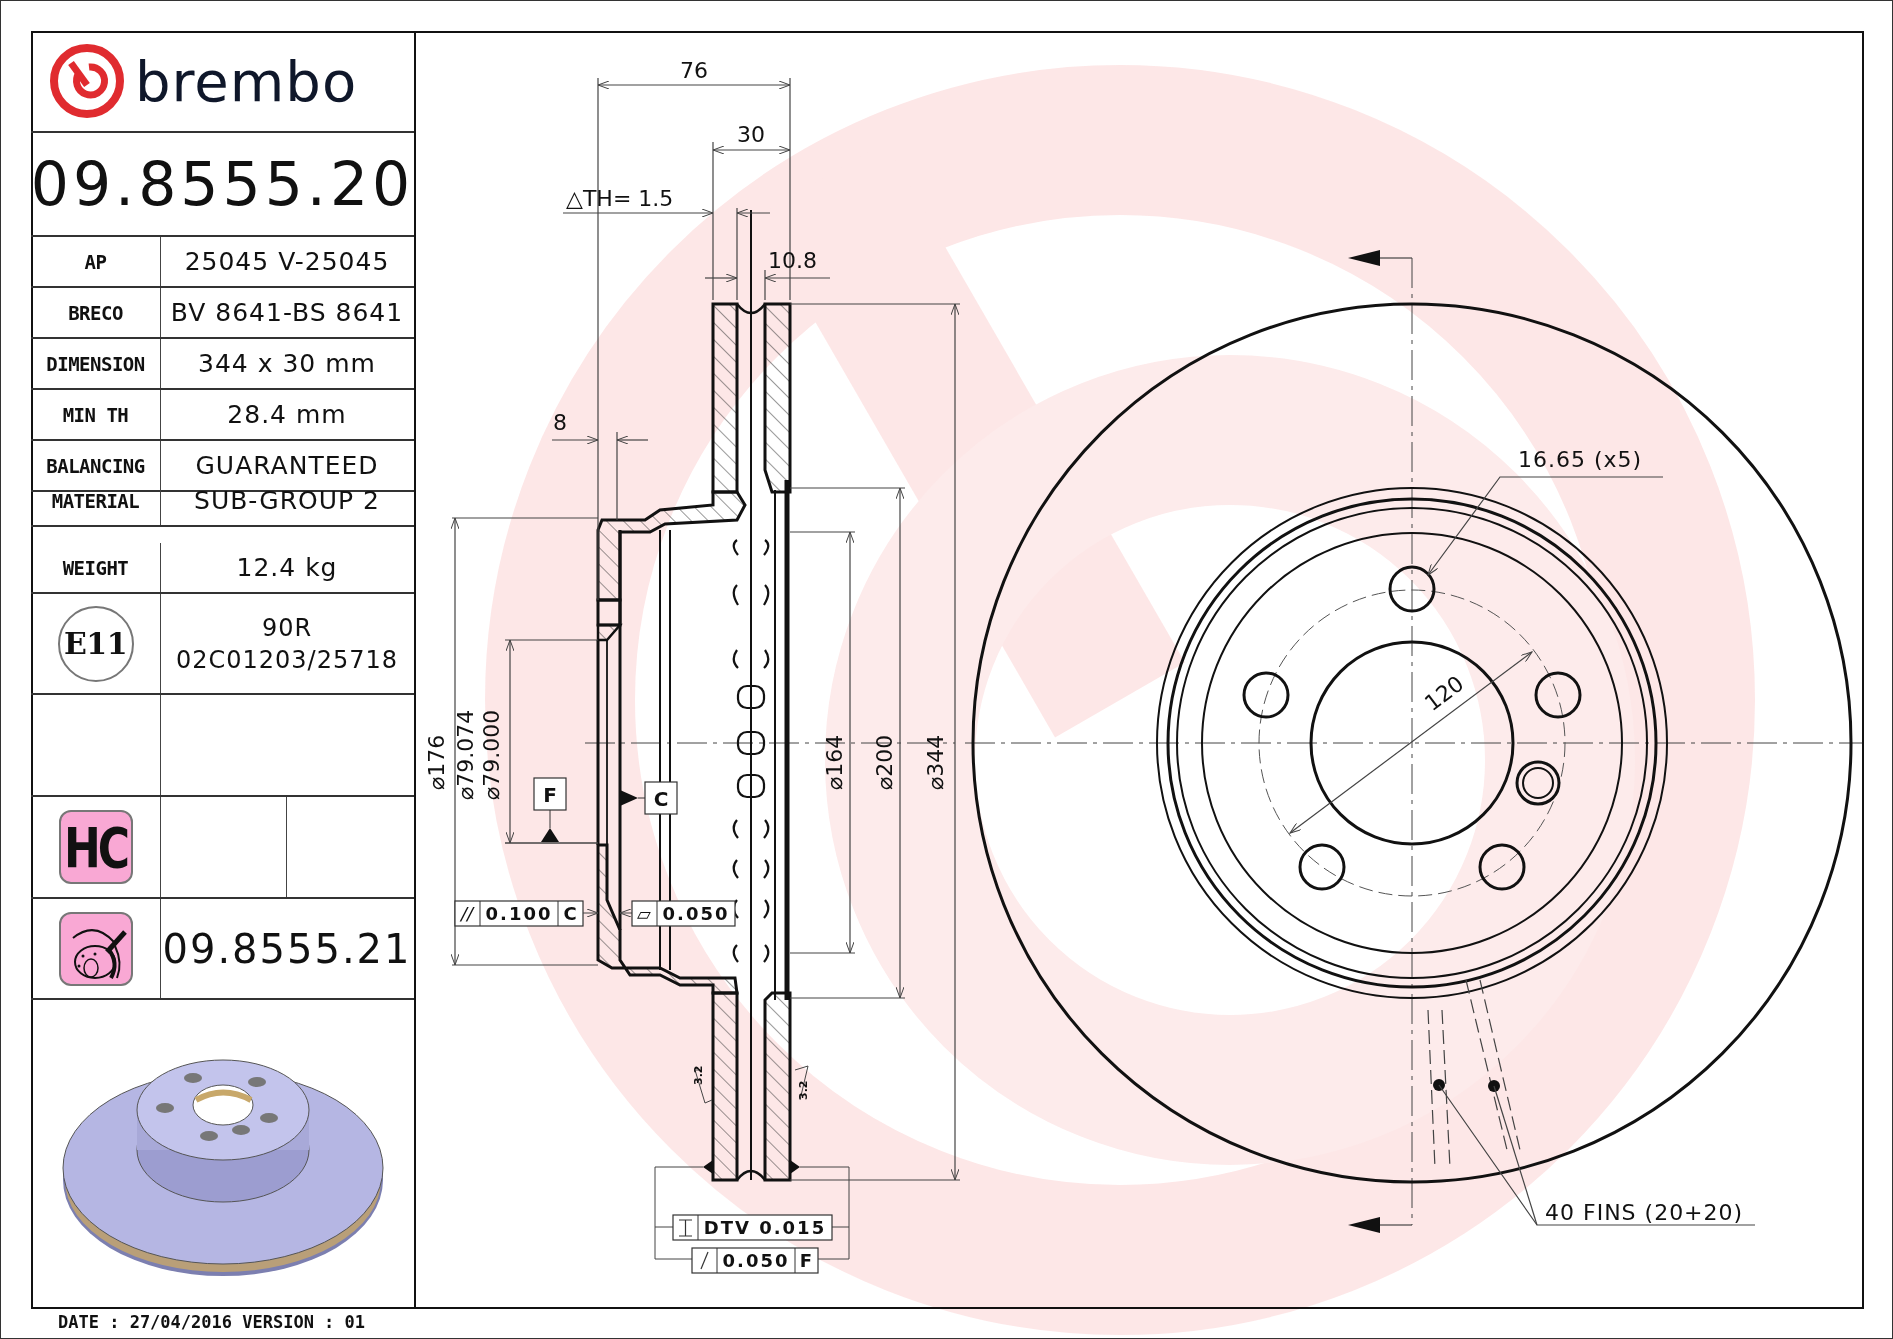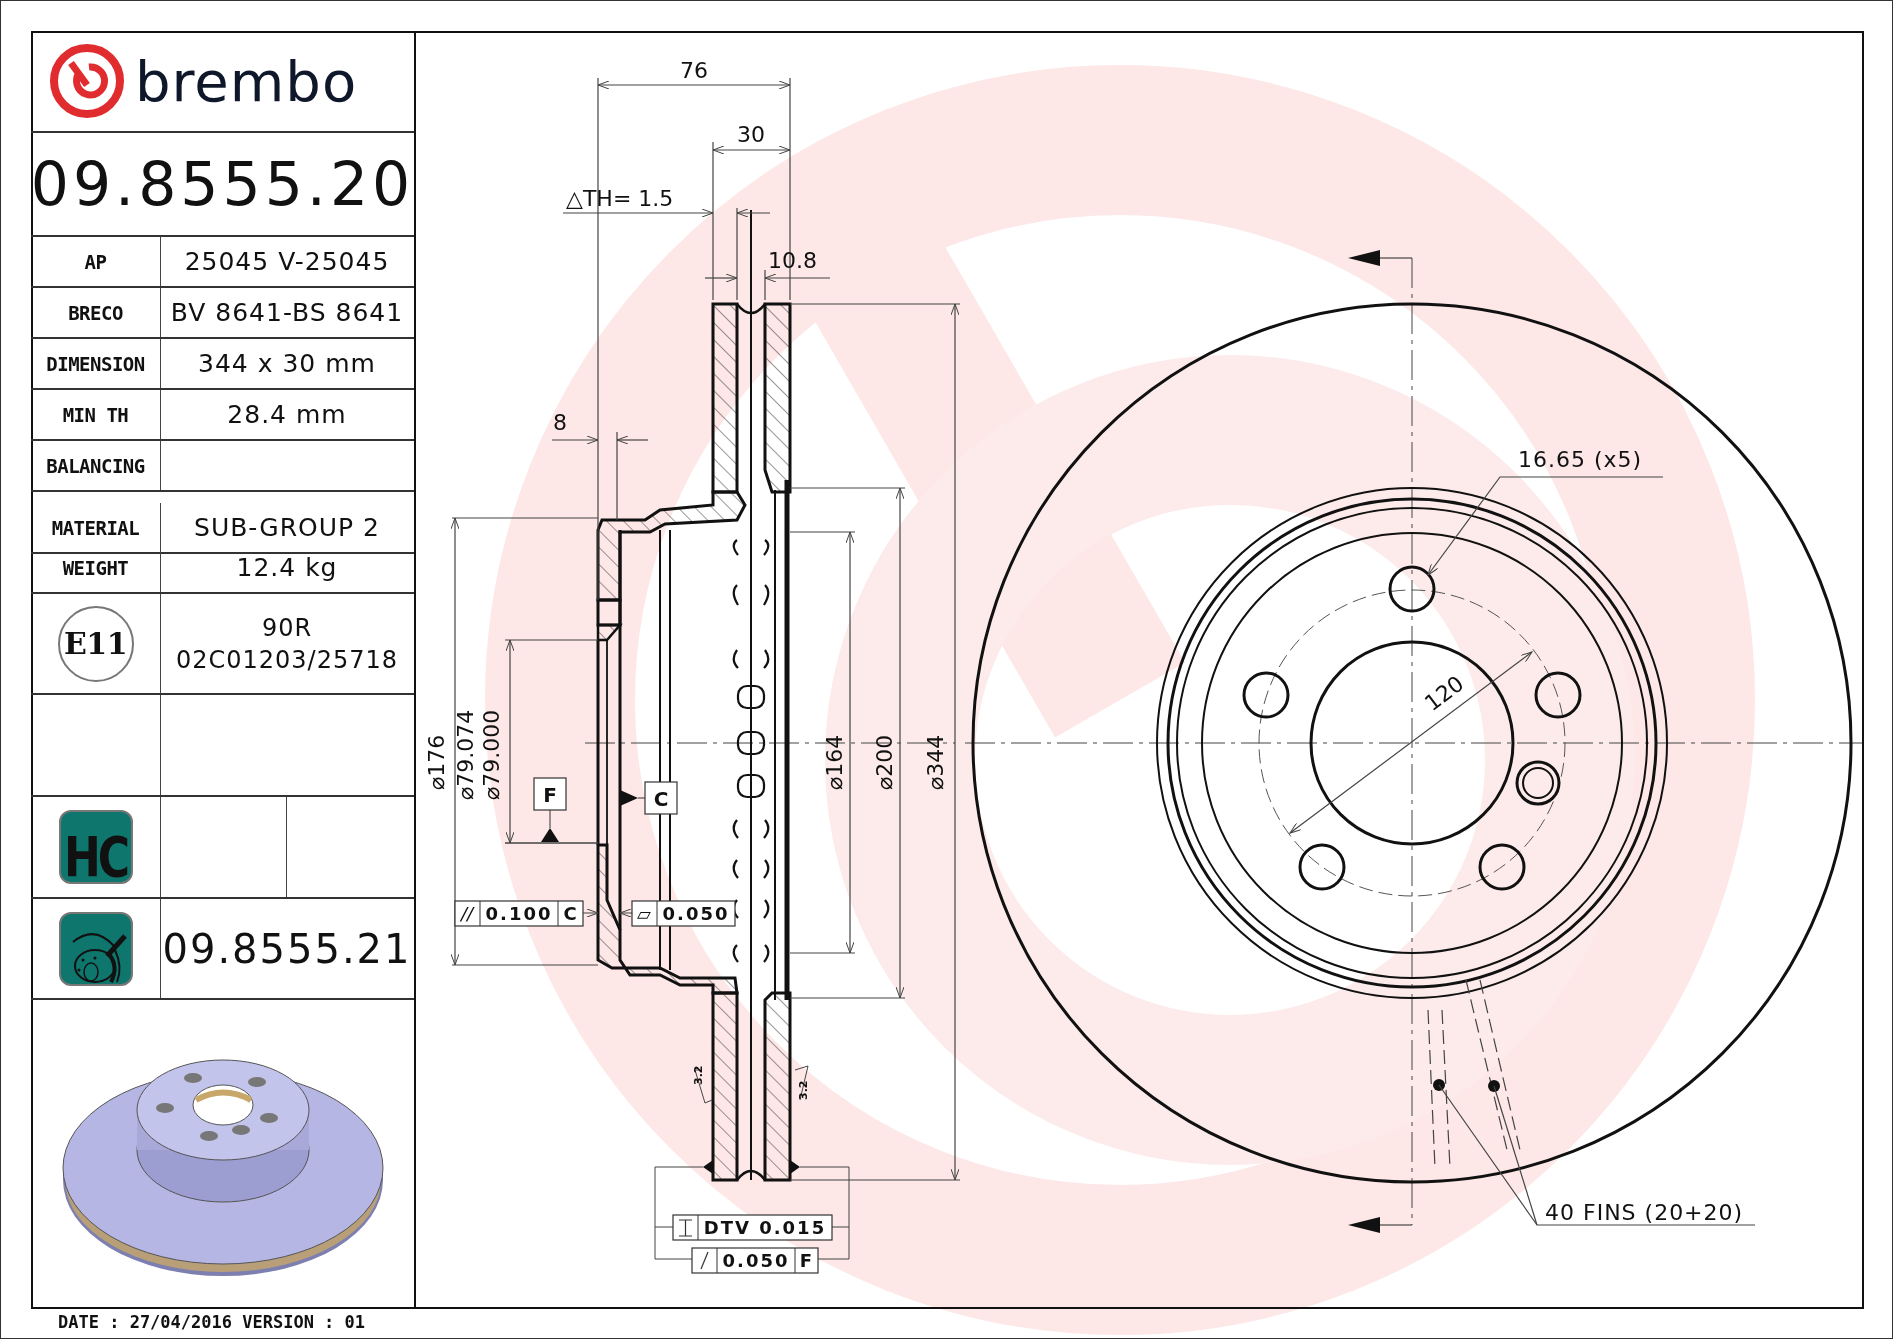--- a/index.html
+++ b/index.html
@@ -8,21 +8,21 @@
   .page-edge{position:absolute;left:0;top:0;width:1891px;height:1337px;border:1px solid #333;}
   .frame{position:absolute;left:31px;top:31px;width:1829px;height:1274px;border:2px solid #111;box-sizing:content-box;}
   .panel{position:absolute;left:31px;top:31px;width:383px;height:1276px;border-right:2px solid #111;}
   .row{position:absolute;left:0;width:383px;border-bottom:2px solid #333;box-sizing:border-box;}
   .lbl{position:absolute;left:0;top:0;bottom:0;width:129px;border-right:1.5px solid #444;display:flex;align-items:center;justify-content:center;font-family:"DejaVu Sans Mono","Liberation Mono",monospace;font-size:19px;font-weight:bold;color:#111;letter-spacing:-0.5px;}
   .val{position:absolute;left:129px;right:0;top:0;bottom:0;display:flex;align-items:center;justify-content:center;font-family:"DejaVu Sans","Liberation Sans",sans-serif;font-size:25px;color:#111;letter-spacing:1px;white-space:nowrap;}
   .logo-row{display:flex;align-items:center;padding-left:18px;}
   .logo-text{font-family:"DejaVu Sans","Liberation Sans",sans-serif;font-size:56px;color:#0f172a;letter-spacing:1px;margin-left:10px;font-weight:normal;}
   .partno{font-family:"DejaVu Sans","Liberation Sans",sans-serif;font-size:60px;color:#111;letter-spacing:4px;display:flex;align-items:center;justify-content:center;}
   .e11{width:72px;height:72px;border:2.5px solid #777;border-radius:50%;display:flex;align-items:center;justify-content:center;font-family:"DejaVu Serif","Liberation Serif",serif;font-weight:bold;font-size:30px;color:#111;}
-  .badge{width:70px;height:70px;border:2.5px solid #777;border-radius:12px;display:flex;align-items:flex-end;justify-content:center;background:#0f766e;}
+  .badge{width:70px;height:70px;border:2.5px solid #777;border-radius:12px;display:flex;align-items:center;justify-content:center;background:#f9a8d4;}
   .hc{font-family:"DejaVu Sans","Liberation Sans",sans-serif;font-weight:900;font-size:44px;letter-spacing:-3px;color:#111;transform:scaleY(1.25);}
   .date{position:absolute;left:58px;top:1312px;font-family:"DejaVu Sans Mono","Liberation Mono",monospace;font-weight:bold;font-size:17px;color:#111;}
   svg text{font-family:"DejaVu Sans","Liberation Sans",sans-serif;}
 </style>
 </head>
 <body>
 
 <div id="sheet">
   <div class="page-edge"></div>
 
@@ -272,22 +272,23 @@
     <div class="row" style="top:308px;height:51px;">
       <div class="lbl">DIMENSION</div>
       <div class="val">344 x 30 mm</div>
     </div>
     <div class="row" style="top:359px;height:51px;">
       <div class="lbl">MIN TH</div>
       <div class="val">28.4 mm</div>
     </div>
     <div class="row" style="top:410px;height:51px;">
       <div class="lbl">BALANCING</div>
-    </div>
-    <div class="row" style="top:472px;height:51px;">
+      <div class="val">GUARANTEED</div>
+    </div>
+    <div class="row" style="top:445px;height:51px;">
       <div class="lbl">MATERIAL</div>
       <div class="val">SUB-GROUP 2</div>
     </div>
     <div class="row" style="top:512px;height:51px;">
       <div class="lbl">WEIGHT</div>
       <div class="val">12.4 kg</div>
     </div>
 
     <div class="row" style="top:563px;height:101px;">
       <div class="lbl">

